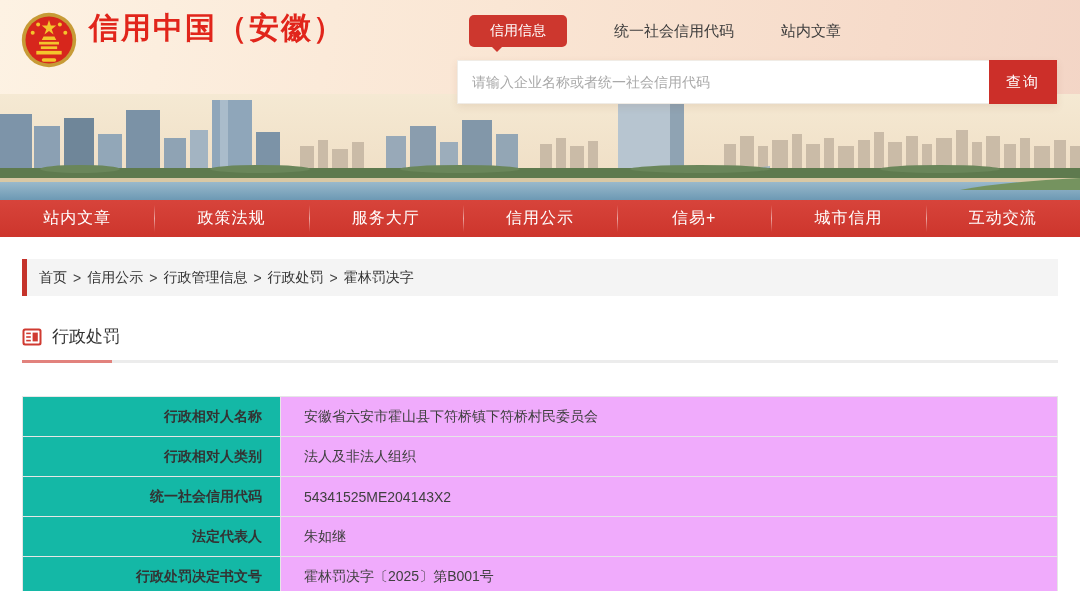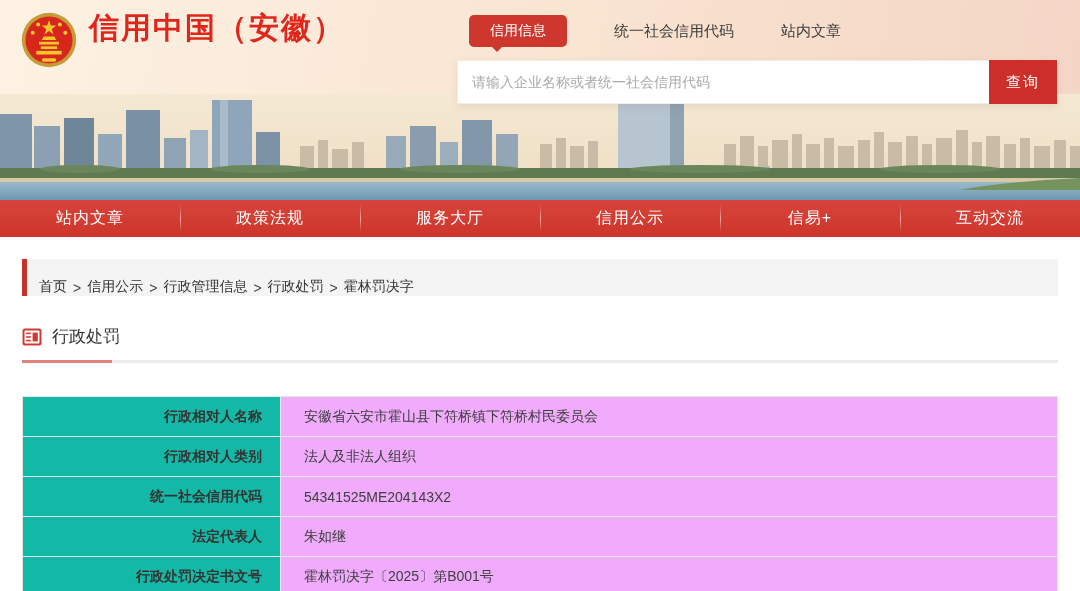--- a/index.html
+++ b/index.html
@@ -36,21 +36,21 @@
   
   .nav { display:flex; height:37px; background:linear-gradient(#d7443b,#cd352c); }
   .nav-item { flex:1; display:flex; align-items:center; justify-content:center;
     color:#fff; font-size:16px; letter-spacing:1px; position:relative; cursor:pointer; }
   .nav-item + .nav-item::before { content:""; position:absolute; left:0; top:5px; bottom:5px;
     width:1px; background:linear-gradient(rgba(255,255,255,0),rgba(255,255,255,.55),rgba(255,255,255,0)); }
 
   
   .main { padding:22px 22px 0 22px; }
   .breadcrumb { background:#f4f4f4; border-left:5px solid #c5332b; height:37px;
-    display:flex; align-items:flex-end; padding-left:12px; font-size:14px; color:#333; }
+    display:flex; align-items:center; padding-left:12px; font-size:14px; color:#333; }
   .crumb { cursor:pointer; }
   .crumb-sep { margin:0 6px; color:#444; }
 
   .section-head { margin-top:29px; display:flex; align-items:center; }
   .section-icon { width:20px; height:20px; margin-right:10px; }
   .section-title { font-size:17px; color:#333; }
   .section-rule { margin-top:12px; height:3px; background:#ececec; position:relative; }
   .section-rule::before { content:""; position:absolute; left:0; top:0; width:90px; height:3px;
     background:#e2827d; }
 
@@ -183,20 +183,21 @@
       </div>
     </div>
   </div>
 
   <div class="nav">
     <div class="nav-item">站内文章</div>
     <div class="nav-item">政策法规</div>
     <div class="nav-item">服务大厅</div>
     <div class="nav-item">信用公示</div>
     <div class="nav-item">信易+</div>
+    <div class="nav-item">城市信用</div>
     <div class="nav-item">互动交流</div>
   </div>
 
   <div class="main">
 
     <div class="breadcrumb">
       <span class="crumb">首页</span>
       <span class="crumb-sep">&gt;</span>
       <span class="crumb">信用公示</span>
       <span class="crumb-sep">&gt;</span>

